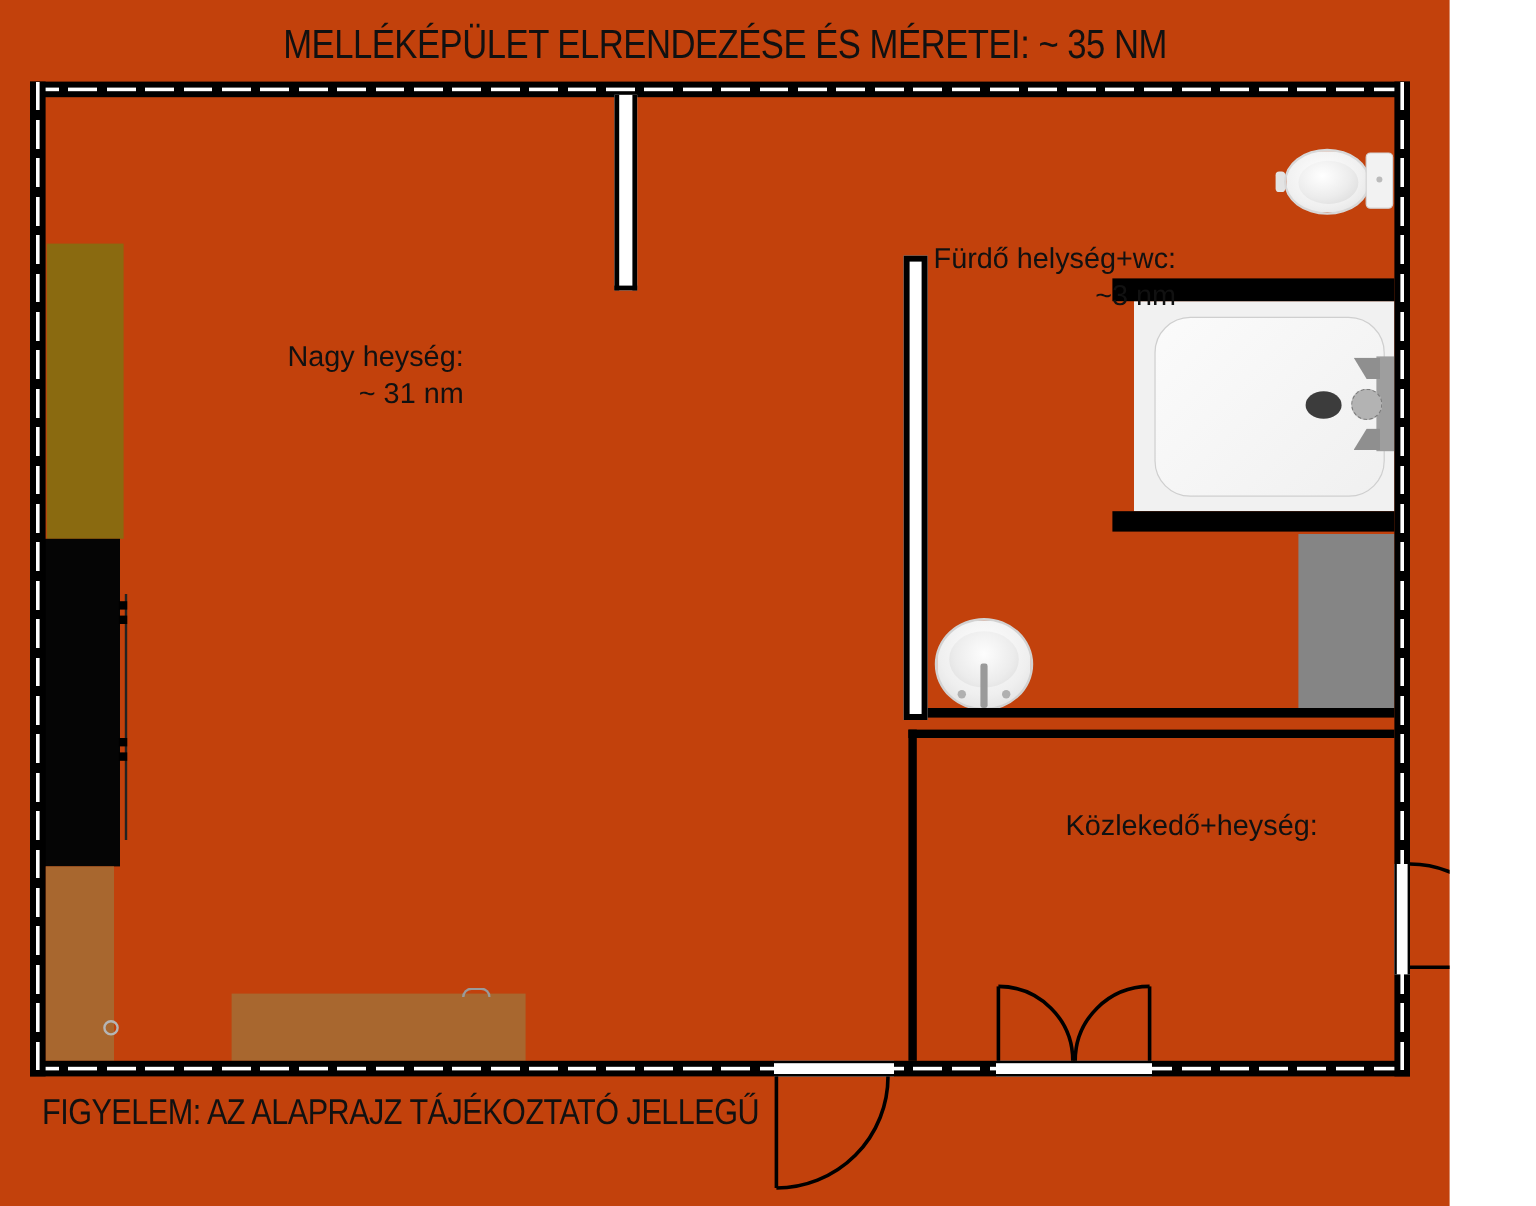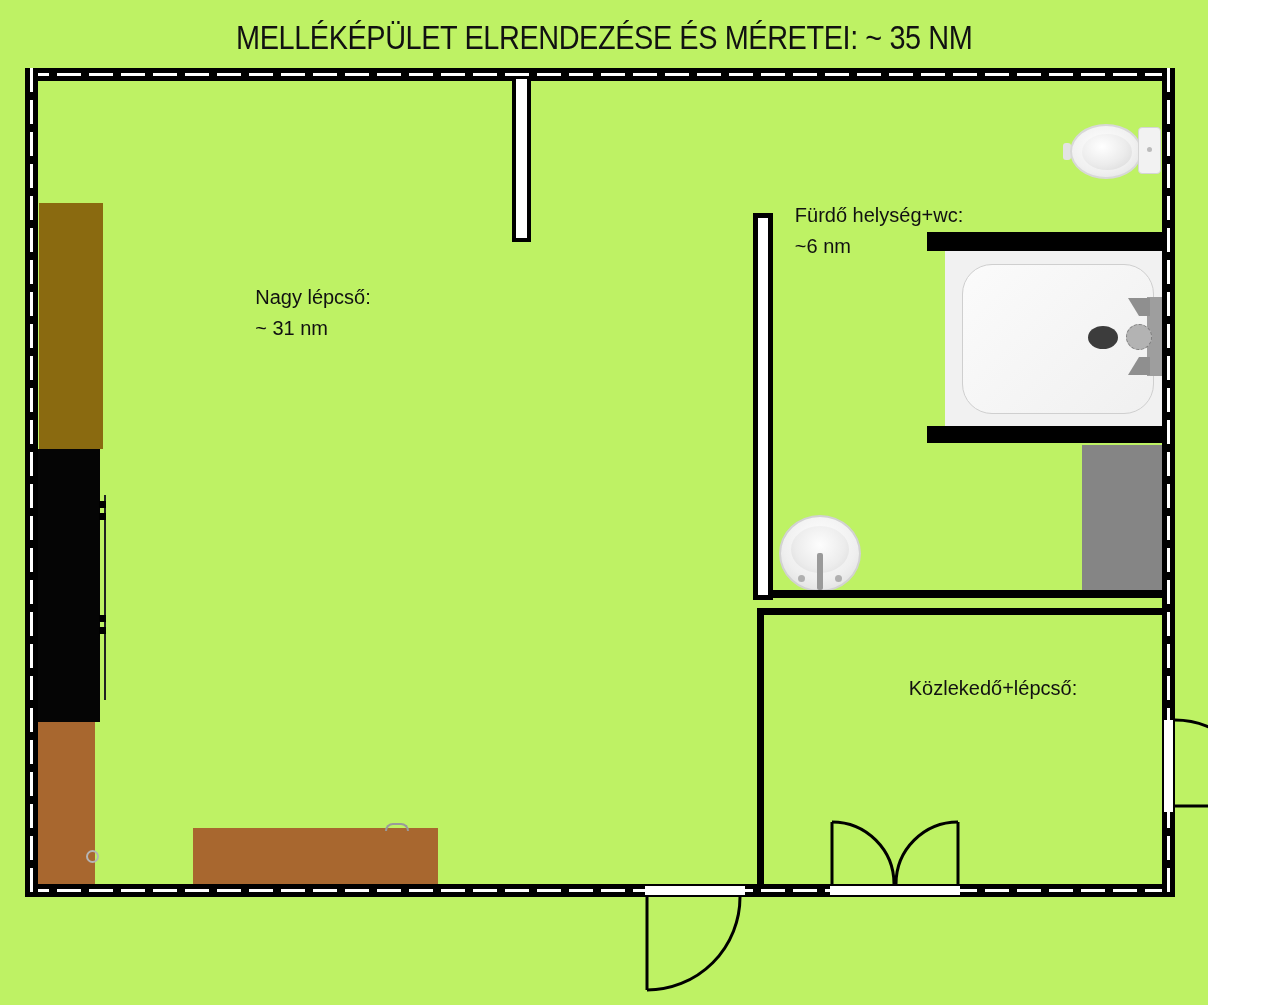--- a/index.html
+++ b/index.html
@@ -1,16 +1,16 @@
 <!DOCTYPE html>
 <html><head>
 <meta charset="utf-8">
 <style>
   html,body{margin:0;padding:0;background:#fff;}
-  #plan{position:relative;width:1208px;height:1005px;background:#bef264;overflow:hidden;
+  #plan{position:relative;width:1208px;height:1005px;background:#c2410c;overflow:hidden;
         font-family:"Liberation Sans",sans-serif;color:#111;}
   
   .wall{position:absolute;background:#000;z-index:7;}
   .wall.h::before{content:"";position:absolute;left:0;right:0;top:50%;height:3px;margin-top:-2px;
         background:repeating-linear-gradient(90deg,#fff 0 24px,transparent 24px 32px);}
   .wall.v::before{content:"";position:absolute;top:0;bottom:0;left:50%;width:3px;margin-left:-2px;
         background:repeating-linear-gradient(180deg,#fff 0 24px,transparent 24px 32px);}
   .iwall{position:absolute;background:#000;z-index:7;}
   .hollow-wall{position:absolute;background:#fff;border:5px solid #000;box-sizing:border-box;z-index:8;}
   .opening{position:absolute;background:#fff;z-index:8;box-sizing:border-box;}
@@ -46,36 +46,39 @@
         border:2px solid #d2d2d2;box-sizing:border-box;z-index:6;}
   .basin-bowl{position:absolute;left:791px;top:526px;width:58px;height:47px;border-radius:50%;
         background:radial-gradient(ellipse at 50% 40%,#fdfdfd 0%,#ececec 60%,#d9d9d9 100%);z-index:7;}
   .basin-tap{position:absolute;left:817px;top:553px;width:6px;height:37px;background:#9a9a9a;border-radius:2px;z-index:8;}
   .basin-dot{position:absolute;width:7px;height:7px;border-radius:50%;background:#b0b0b0;z-index:8;}
   .notch{position:absolute;left:86px;top:850px;width:13px;height:13px;border-radius:50%;
         border:2px solid #b5b5b5;box-sizing:border-box;background:transparent;z-index:6;}
   .bench-mark{position:absolute;left:385px;top:823px;width:24px;height:8px;border:2px solid #9a9a9a;
         border-bottom:none;border-radius:10px 10px 0 0;box-sizing:border-box;z-index:6;}
   
-  .room-label{position:absolute;text-align:left;font-size:20px;line-height:31px;z-index:10;white-space:nowrap;}
+  .room-label{position:absolute;text-align:right;font-size:24px;line-height:31px;z-index:10;white-space:nowrap;}
   .title-wrap{position:absolute;left:0;right:0;top:18px;text-align:center;z-index:10;}
   .title-text{display:inline-block;font-size:34px;letter-spacing:-0.5px;transform:scaleX(0.85);
         transform-origin:50% 0;white-space:nowrap;}
   .footer-wrap{position:absolute;left:35px;top:911px;z-index:10;}
   .footer-text{display:inline-block;font-size:30px;letter-spacing:-0.5px;transform:scaleX(0.85);
         transform-origin:0 0;white-space:nowrap;}
   svg.doors{position:absolute;left:0;top:0;z-index:9;}
 </style>
 </head>
 <body>
 
 <div id="plan">
 
   <div class="title-wrap">
     <span class="title-text">MELLÉKÉPÜLET ELRENDEZÉSE ÉS MÉRETEI: ~ 35 NM</span>
+  </div>
+  <div class="footer-wrap">
+    <span class="footer-text">FIGYELEM: AZ ALAPRAJZ TÁJÉKOZTATÓ JELLEGŰ</span>
   </div>
 
   <div class="wall h" style="left:25px;top:68px;width:1150px;height:13px;"></div>
   <div class="wall h" style="left:25px;top:884px;width:1150px;height:13px;"></div>
   <div class="wall v" style="left:25px;top:68px;width:13px;height:829px;"></div>
   <div class="wall v" style="left:1162px;top:68px;width:13px;height:829px;"></div>
 
   <div class="hollow-wall" style="left:753px;top:213px;width:20px;height:387px;"></div>
   <div class="iwall" style="left:768px;top:590px;width:394px;height:8px;"></div>
   <div class="iwall" style="left:927px;top:232px;width:235px;height:19px;"></div>
@@ -130,24 +133,24 @@
     <path d="M832,884 L832,822" stroke="#000" stroke-width="3" fill="none"></path>
     <path d="M832,822 A62,62 0 0 1 894,884" stroke="#000" stroke-width="3" fill="none"></path>
     <path d="M958,884 L958,822" stroke="#000" stroke-width="3" fill="none"></path>
     <path d="M958,822 A62,62 0 0 0 896,884" stroke="#000" stroke-width="3" fill="none"></path>
 
     <path d="M1175,806 L1261,806" stroke="#000" stroke-width="3" fill="none"></path>
     <path d="M1175,720 A86,86 0 0 1 1261,806" stroke="#000" stroke-width="3" fill="none"></path>
   </svg>
 
   <div class="room-label" style="left:313px;top:282px;transform:translateX(-50%);">
-    <div>Nagy lépcső:</div>
+    <div>Nagy heység:</div>
     <div>~ 31 nm</div>
   </div>
   <div class="room-label" style="left:879px;top:200px;transform:translateX(-50%);">
     <div>Fürdő helység+wc:</div>
-    <div>~6 nm</div>
+    <div>~3 nm</div>
   </div>
   <div class="room-label" style="left:993px;top:673px;transform:translateX(-50%);">
-    <div>Közlekedő+lépcső:</div>
+    <div>Közlekedő+heység:</div>
   </div>
 
 </div>
 
 </body></html>

